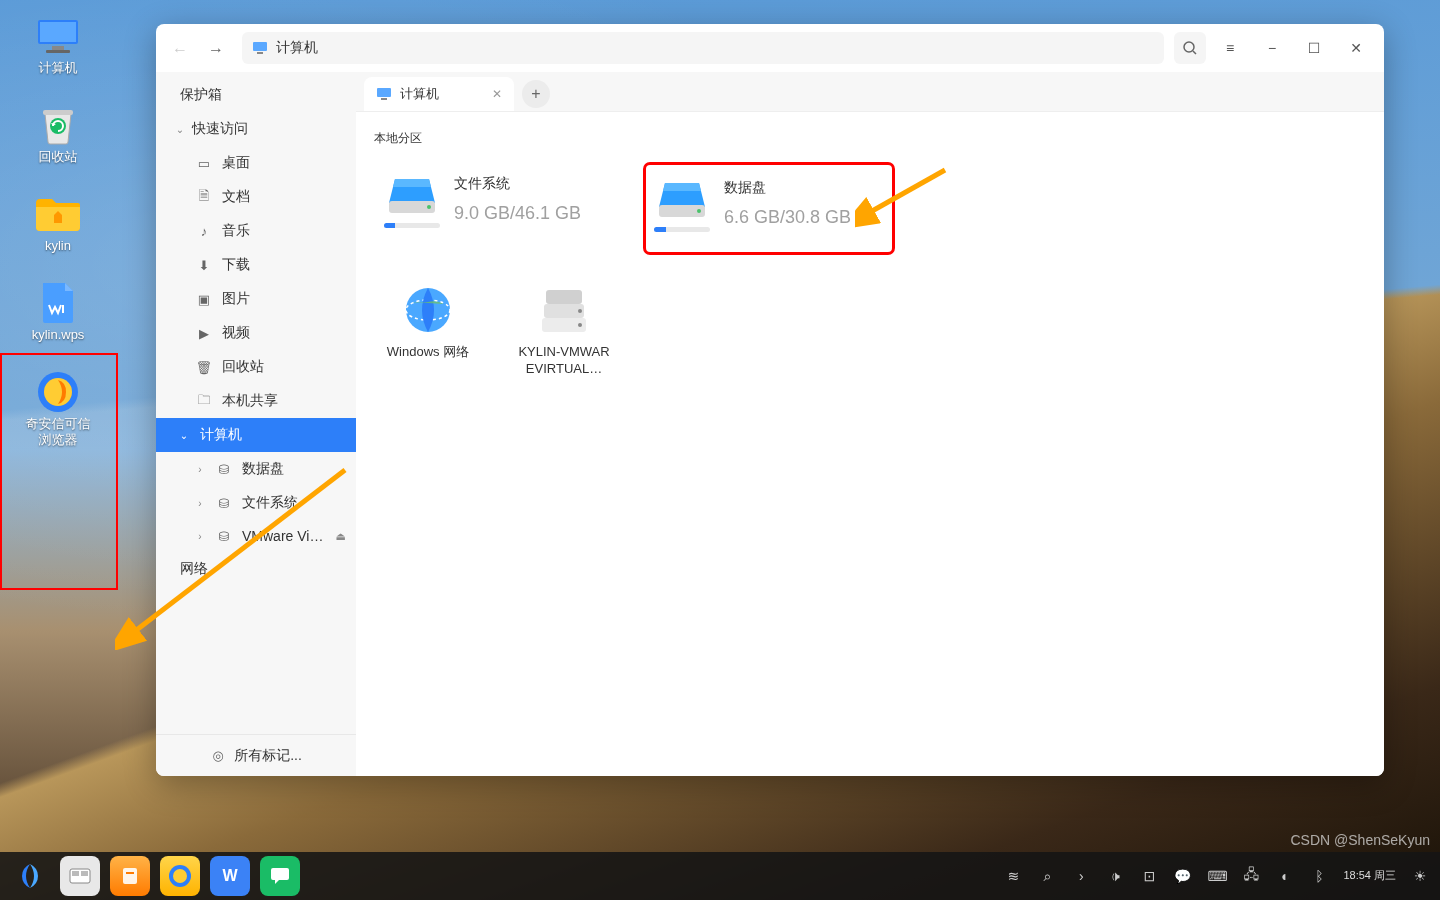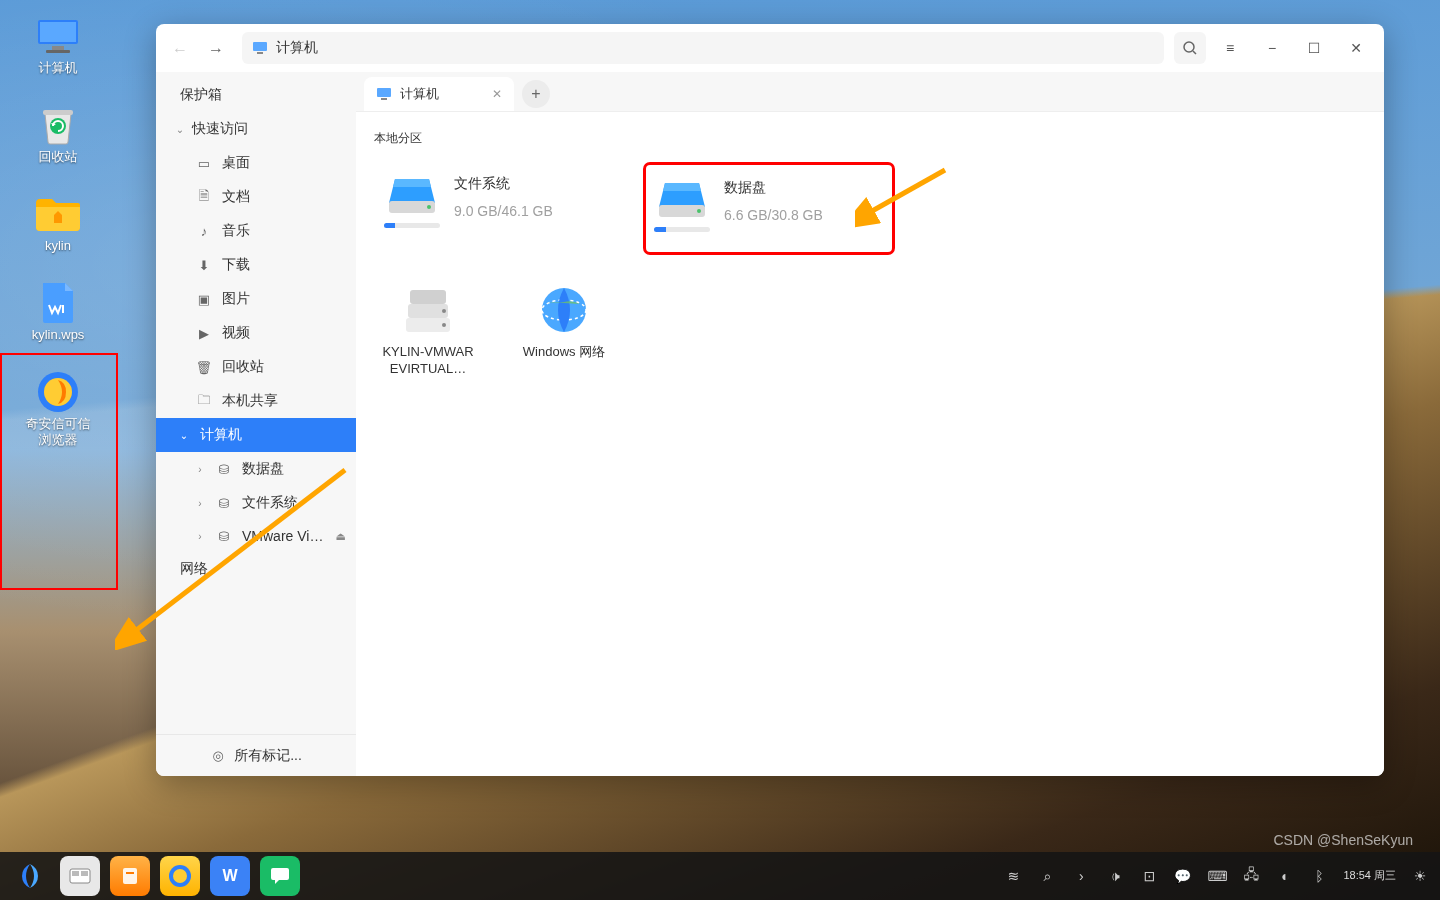--- a/index.html
+++ b/index.html
@@ -49,39 +49,39 @@
 .content-inner { padding: 14px 18px; overflow:auto; }
 .section-title { font-size:12px; font-weight:500; color:#333; margin: 4px 0 16px 0; }
 .drive-row { display:flex; gap:20px; flex-wrap:wrap; margin-bottom:24px;}
 .drive { display:flex; gap:14px; align-items:flex-start; padding:10px; border-radius:6px; cursor:pointer; width:250px;}
 .drive.highlighted { outline:3px solid #ff0000; outline-offset:-2px; padding:14px 10px 22px 10px;}
 .drive-icon { width:56px; display:flex; flex-direction:column; align-items:center; gap:6px;}
 .drive-bar { width:56px; height:5px; background:#e8e8e8; border-radius:3px; overflow:hidden;}
 .drive-bar-fill { height:100%; background:#2d7ff9; }
 .drive-info { display:flex; flex-direction:column; gap:10px; padding-top:2px;}
 .drive-name { font-size:14px; color:#333; }
-.drive-size { font-size:14px; color:#a0a0a0; }
+.drive-size { font-size:18px; color:#a0a0a0; }
 .net-row { display:flex; gap:28px; }
 .net-item { width:108px; display:flex; flex-direction:column; align-items:center; gap:8px; cursor:pointer; padding:6px; border-radius:6px;}
 .net-label { font-size:13px; color:#333; text-align:center; line-height:1.3; word-break:break-all;}
 
 
 .taskbar { position:absolute; left:0; right:0; bottom:0; height:48px; background:rgba(20,20,20,0.88); display:flex; align-items:center; padding:0 10px; z-index:100;}
 .tb-icons { display:flex; gap:10px; align-items:center;}
 .tb-icon { width:40px; height:40px; border-radius:8px; display:flex; align-items:center; justify-content:center; cursor:pointer; font-size:20px;}
 .tb-icon.white { background:#e8e8e8; color:#333;}
 .tb-icon.orange { background:linear-gradient(180deg,#ffb347,#ff7b00); color:#fff;}
 .tb-icon.yellow { background:linear-gradient(180deg,#ffd54a,#ffb300); }
 .tb-icon.blue2 { background:#3b82f6; color:#fff; font-weight:bold; font-size:16px;}
 .tb-icon.green { background:#1abc66; }
 .tb-tray { margin-left:auto; display:flex; align-items:center; gap:14px; color:#ccc; font-size:14px;}
 .tray-ico { cursor:pointer; width:20px; text-align:center; color:#ccc;}
 .tb-time { text-align:center; font-size:11px; line-height:1.2; color:#ddd; }
 
-.watermark { position:absolute; right:27px; bottom:52px; color:rgba(230,230,230,0.7); font-size:14px; z-index:90; pointer-events:none;margin-top:8px;}
+.watermark { position:absolute; right:10px; bottom:52px; color:rgba(230,230,230,0.7); font-size:14px; z-index:90; pointer-events:none;margin-top:8px;}
 
 svg { display:block; }
 </style>
 </head>
 <body>
 
 <div class="desktop-bg"></div>
 
 <div class="desktop-icons">
   <div class="desktop-icon">
@@ -289,40 +289,40 @@
             <div class="drive-info">
               <div class="drive-name">数据盘</div>
               <div class="drive-size"><span>6.6 GB</span>/<span>30.8 GB</span></div>
             </div>
           </div>
         </div>
 
         <div class="net-row">
           <div class="net-item">
             <span>
+                <svg width="52" height="52" viewBox="0 0 52 52">
+                  <circle cx="26" cy="26" r="22" fill="#4aa8ff"></circle>
+                  <ellipse cx="26" cy="26" rx="22" ry="10" fill="none" stroke="#fff" stroke-width="1.5" stroke-dasharray="3 3"></ellipse>
+                  <path d="M26 4 Q38 26 26 48 Q14 26 26 4" fill="#2d7ff9"></path>
+                  <path d="M10 18 Q20 20 26 18 Q34 16 42 20" fill="#6bc26b" opacity="0.8"></path>
+                </svg>
+              </span>
+            <div class="net-label">Windows 网络</div>
+          </div>
+          <div class="net-item">
+            <span>
                 <svg width="56" height="52" viewBox="0 0 56 52">
                   <rect x="10" y="6" width="36" height="14" rx="3" fill="#d0d0d0"></rect>
                   <rect x="8" y="20" width="40" height="14" rx="3" fill="#e0e0e0"></rect>
                   <rect x="6" y="34" width="44" height="14" rx="3" fill="#ececec"></rect>
                   <circle cx="44" cy="41" r="2" fill="#888"></circle>
                   <circle cx="44" cy="27" r="2" fill="#888"></circle>
                 </svg>
               </span>
             <div class="net-label">KYLIN-VMWAREVIRTUAL…</div>
-          </div>
-          <div class="net-item">
-            <span>
-                <svg width="52" height="52" viewBox="0 0 52 52">
-                  <circle cx="26" cy="26" r="22" fill="#4aa8ff"></circle>
-                  <ellipse cx="26" cy="26" rx="22" ry="10" fill="none" stroke="#fff" stroke-width="1.5" stroke-dasharray="3 3"></ellipse>
-                  <path d="M26 4 Q38 26 26 48 Q14 26 26 4" fill="#2d7ff9"></path>
-                  <path d="M10 18 Q20 20 26 18 Q34 16 42 20" fill="#6bc26b" opacity="0.8"></path>
-                </svg>
-              </span>
-            <div class="net-label">Windows 网络</div>
           </div>
         </div>
       </div>
     </div>
   </div>
 </div>
 
 <svg class="arrow" style="left:855px; top:160px;" width="100" height="80">
   <defs>
       <marker id="ah1" markerWidth="10" markerHeight="10" refX="2" refY="3" orient="auto">

